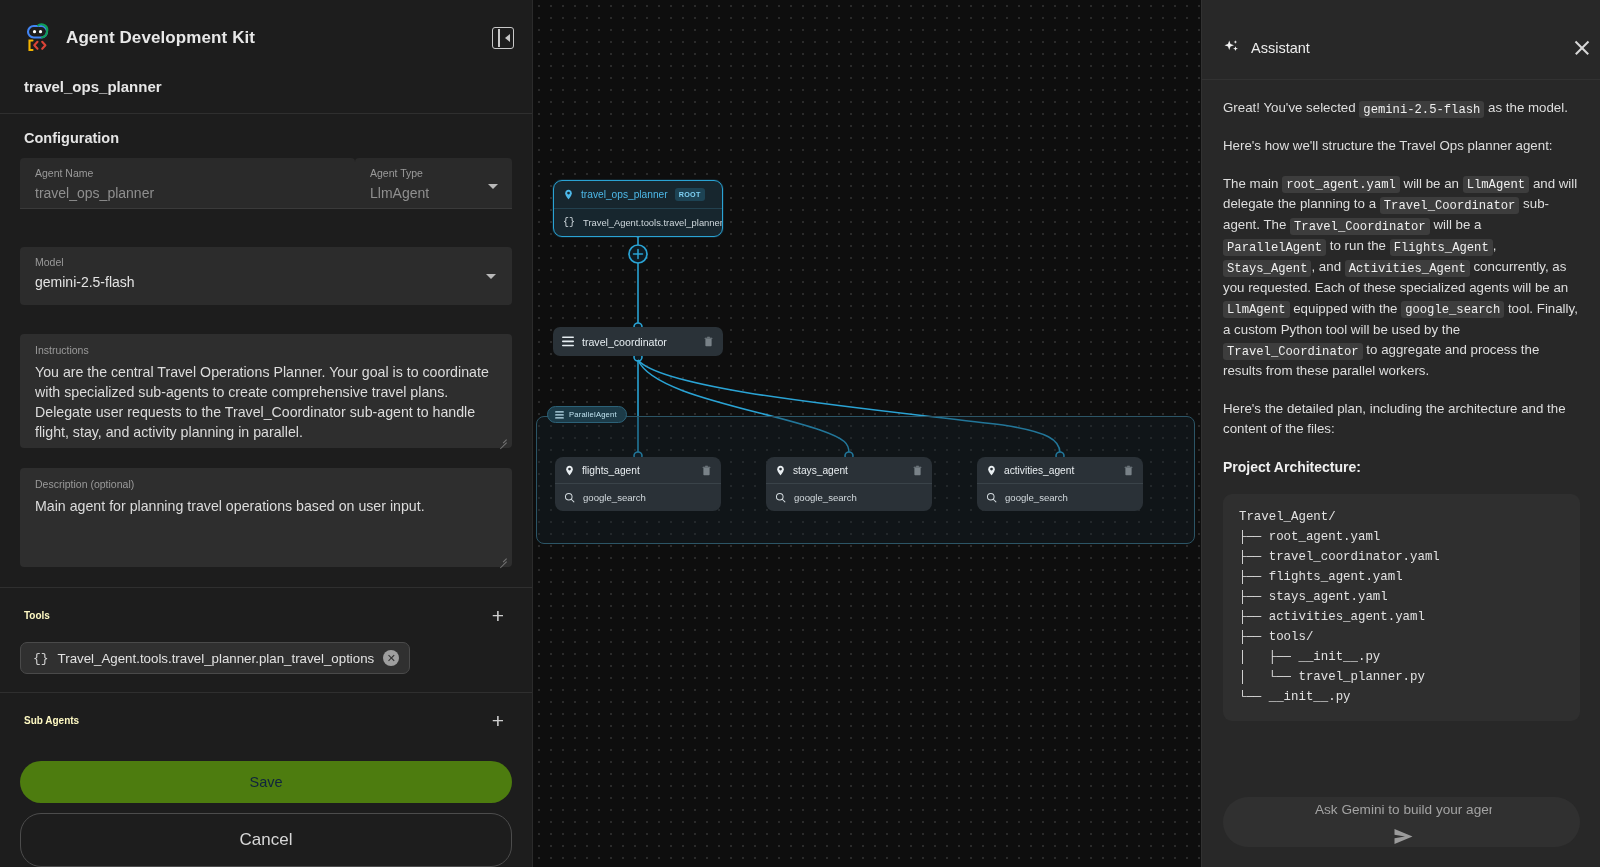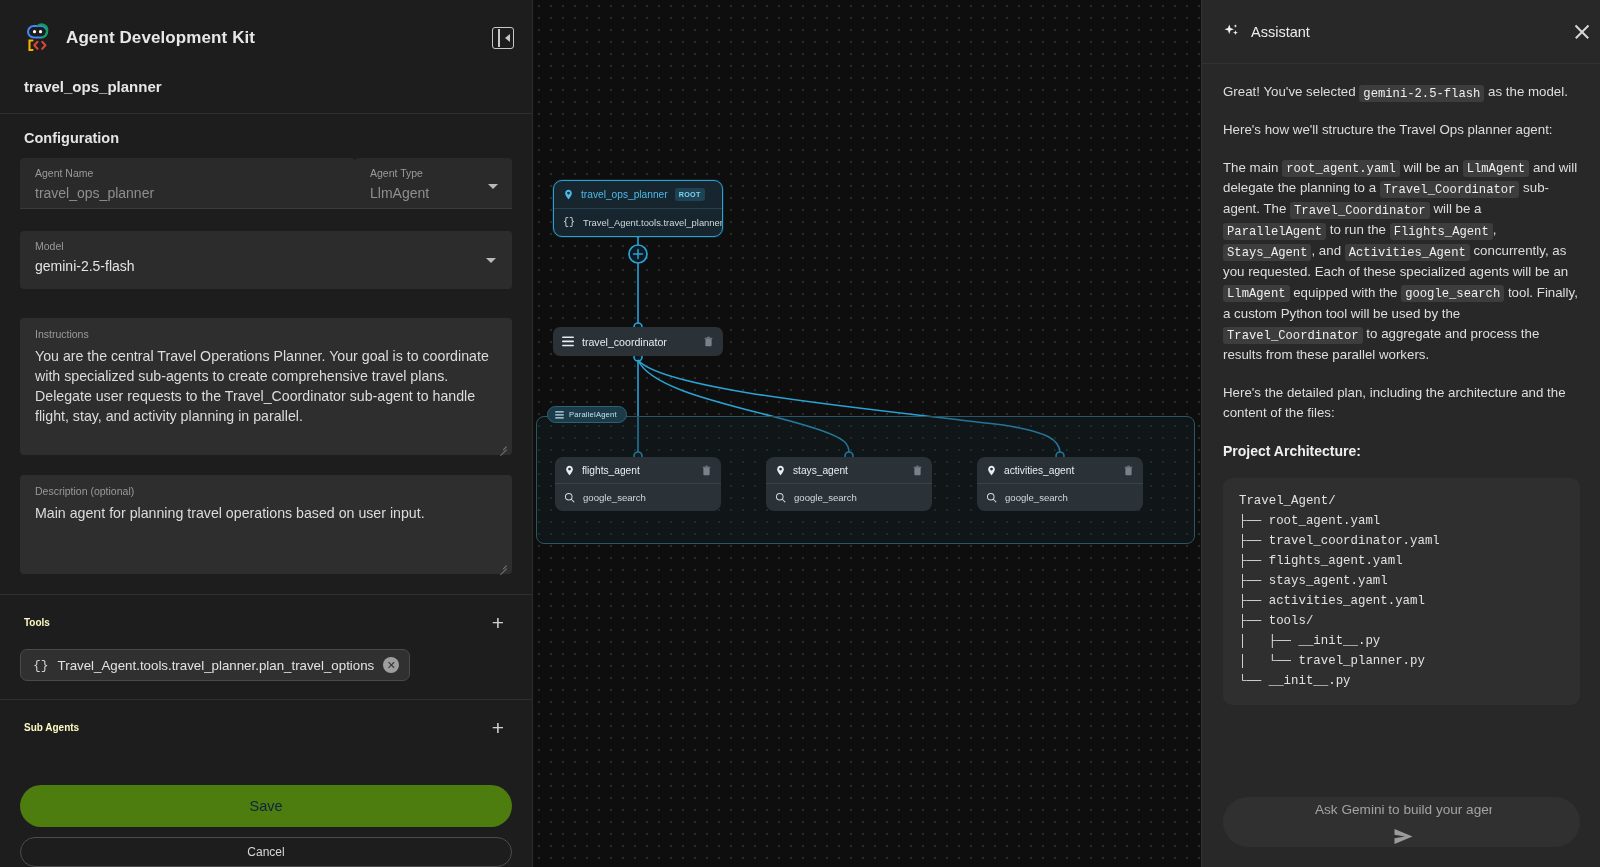--- a/index.html
+++ b/index.html
@@ -48,21 +48,21 @@
     font-size: 15px; font-weight: bold; color: #e6e6e6;
     border-bottom: 1px solid #2f2f2f;
   }
   .sb-scroll { flex: 1; overflow: hidden; display: flex; flex-direction: column; }
   .sec-title {
     padding: 16px 24px 12px 24px;
     font-size: 14.5px; font-weight: bold; color: #e4e4e4;
   }
   .cfg-body { padding: 0 20px; }
 
-  .row2 { display: flex; margin-bottom: 22px; }
+  .row2 { display: flex; margin-bottom: 38px; }
   .field {
     background: #2a2a2a; border-radius: 4px 4px 0 0;
     border-bottom: 1px solid #3a3a3a;
     padding: 9px 13px 9px 15px; position: relative;
   }
   .fl { font-size: 10.5px; color: #9a9a9a; margin-bottom: 4px; line-height: 1.2; }
   .fv { font-size: 14px; color: #8f8f8f; line-height: 1.3; }
   .fv.bright { color: #e3e3e3; }
   .f-name { flex: 1 1 auto; height: 51px; }
   .f-type { width: 157px; height: 51px; }
@@ -73,21 +73,21 @@
   }
   .f-model { height: 58px; margin-bottom: 29px; border-radius: 4px; border-bottom: none; background: #2c2c2c; }
   .f-model .caret { top: 27px; right: 16px; }
 
   .ta {
     background: #2e2e2e; border-radius: 4px; padding: 10px 14px 10px 15px;
     position: relative; margin-bottom: 20px;
   }
   .ta .fl { margin-bottom: 5px; }
   .ta-text { font-size: 14.2px; color: #dcdcdc; line-height: 1.42; white-space: pre-line; }
-  .ta-instr { height: 137px; margin-top: 29px; }
+  .ta-instr { height: 114px; margin-top: 29px; }
   .ta-desc { height: 99px; }
   .grip {
     position: absolute; right: 4px; bottom: 3px; width: 10px; height: 10px;
     opacity: .55;
   }
   .grip::before, .grip::after {
     content:""; position:absolute; right:1px; background:#b0b0b0; height:1px;
   }
   .grip::before { width: 9px; bottom: 2px; transform: rotate(-45deg); transform-origin: right bottom; }
   .grip::after  { width: 5px; bottom: 2px; transform: rotate(-45deg); transform-origin: right bottom; right: 1px; top: 4px;}
@@ -114,23 +114,23 @@
     color: #303030; font-size: 11px; line-height: 16px; text-align: center;
     cursor: pointer; flex: 0 0 16px; font-family: "Liberation Sans", sans-serif;
   }
   .sb-footer { padding: 14px 20px 0 20px; background: #1d1d1d; }
   .btn-save {
     width: 100%; height: 42px; border-radius: 21px; border: none;
     background: #4d7c0f; color: #10243e; font-size: 14.5px;
     font-family: "Liberation Sans", sans-serif; cursor: pointer; margin-bottom: 10px;
   }
   .btn-cancel {
-    width: 100%; height: 30px; border-radius: 21px;
+    width: 100%; height: 54px; border-radius: 21px;
     border: 1px solid #4c4c4c; background: transparent; color: #d7d7d7;
-    font-size: 12px; font-family: "Liberation Sans", sans-serif; cursor: pointer;
+    font-size: 17px; font-family: "Liberation Sans", sans-serif; cursor: pointer;
   }
 
   
   .canvas {
     position: relative; width: 668px; height: 867px;
     background-color: #0e0e0e;
     background-image: radial-gradient(#2b2b2b 1px, transparent 1px);
     background-size: 12px 12px;
     overflow: hidden;
   }
@@ -189,21 +189,21 @@
   .hamb { width: 12px; height: 11px; flex: 0 0 12px; }
 
   
   .assistant {
     width: 399px; height: 867px; background: #282828;
     display: flex; flex-direction: column;
     border-left: 1px solid #313131;
   }
   .as-header {
     height: 64px; flex: 0 0 64px; display: flex; align-items: center;
-    padding: 0 8px 0 21px; gap: 11px; border-bottom: 1px solid #323232;
+    padding: 0 8px 0 21px; gap: 11px; border-bottom: 1px solid #323232; margin-top: 16px;
   }
   .as-header .ttl { font-size: 14.5px; color: #ececec; flex: 1; }
   .sparkle { width: 17px; height: 17px; flex: 0 0 17px; }
   .close-x {
     width: 20px; height: 20px; position: relative; cursor: pointer; flex: 0 0 20px;
   }
   .close-x::before, .close-x::after {
     content: ""; position: absolute; left: 1px; top: 9px; width: 18px; height: 1.6px;
     background: #d8d8d8;
   }

